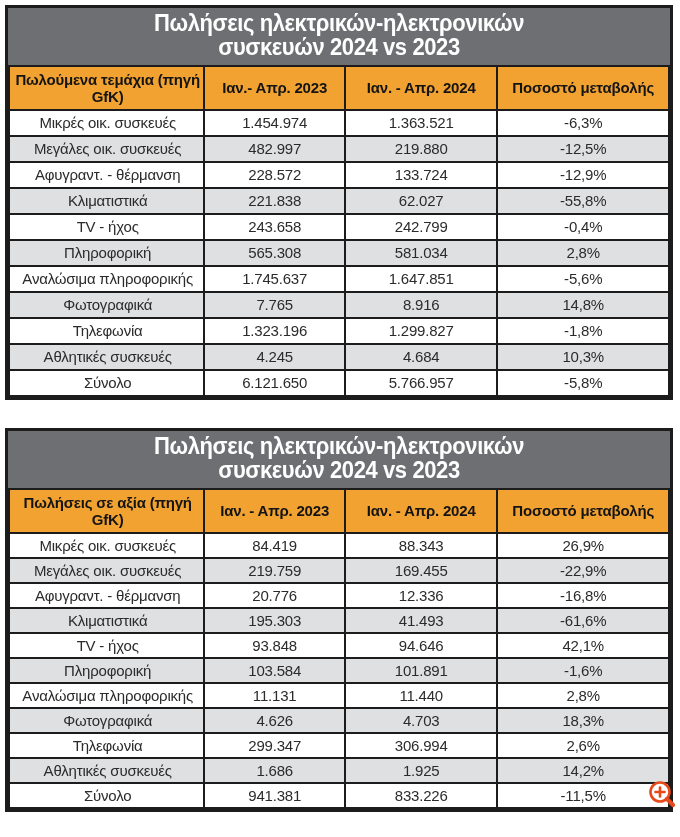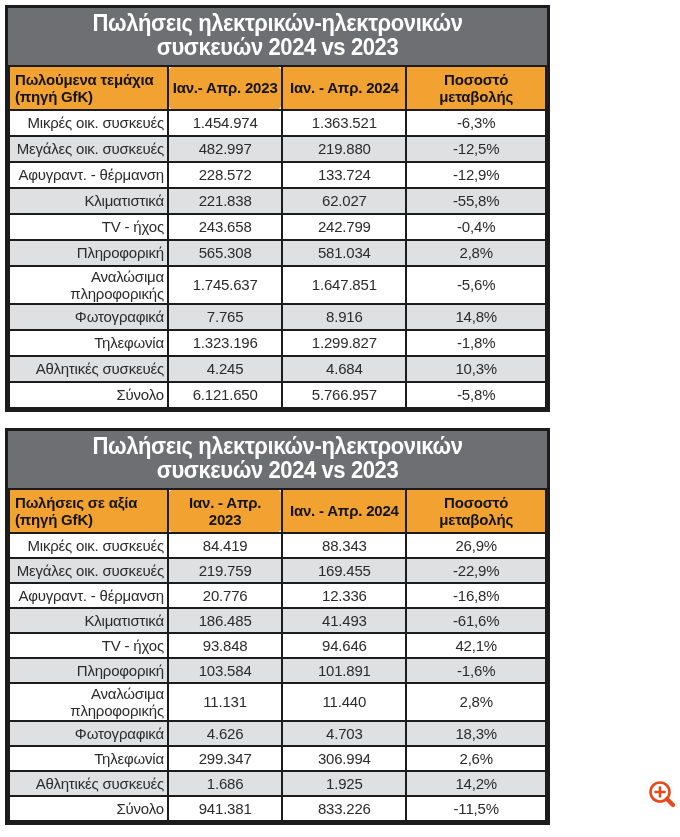--- a/index.html
+++ b/index.html
@@ -11,21 +11,21 @@
   .page {
     position: relative;
     width: 680px;
     height: 837px;
     background: #ffffff;
     overflow: hidden;
   }
   .block {
     position: absolute;
     left: 5px;
-    width: 545px;
+    width: 668px;
     border: 3px solid #1c1c1c;
     box-sizing: border-box;
     background: #ffffff;
   }
   .block.t1 { top: 5px; }
   .block.t2 { top: 428px; }
 
   .title-bar {
     background: #6e6f72;
     color: #ffffff;
@@ -51,39 +51,39 @@
   thead th {
     background: #f2a230;
     color: #141414;
     font-weight: 700;
     font-size: 15px;
     letter-spacing: -0.2px;
     padding: 4px 3px;
     height: 44px;
   }
   thead th.cat-h {
-    text-align: left;
+    text-align: center;
     padding-left: 5px;
     width: 29.6%;
   }
-  thead th.c2 { width: 21.3%; border-radius: 7px; }
+  thead th.c2 { width: 21.3%; }
   thead th.c3 { width: 23.1%; text-align: center; }
   thead th.c4 { width: 26.0%; }
 
   tbody td {
     font-size: 15px;
     color: #2b2b2b;
     text-align: center;
     letter-spacing: -0.2px;
     padding: 1px 3px;
   }
   .t1 tbody td { height: 26px; }
   .t2 tbody td { height: 25px; }
   tbody td:first-child {
-    text-align: right;
+    text-align: center;
     padding-left: 5px;
   }
   tbody tr:nth-child(even) td { background: #dfe0e2; }
   tbody tr:nth-child(odd) td { background: #ffffff; }
 
   .zoom-badge {
     position: absolute;
     left: 647px;
     top: 779px;
     width: 30px;
@@ -208,21 +208,21 @@
             <td>-22,9%</td>
           </tr>
           <tr>
             <td>Αφυγραντ. - θέρμανση</td>
             <td>20.776</td>
             <td>12.336</td>
             <td>-16,8%</td>
           </tr>
           <tr>
             <td>Κλιματιστικά</td>
-            <td>186.485</td>
+            <td>195.303</td>
             <td>41.493</td>
             <td>-61,6%</td>
           </tr>
           <tr>
             <td>TV - ήχος</td>
             <td>93.848</td>
             <td>94.646</td>
             <td>42,1%</td>
           </tr>
           <tr>

